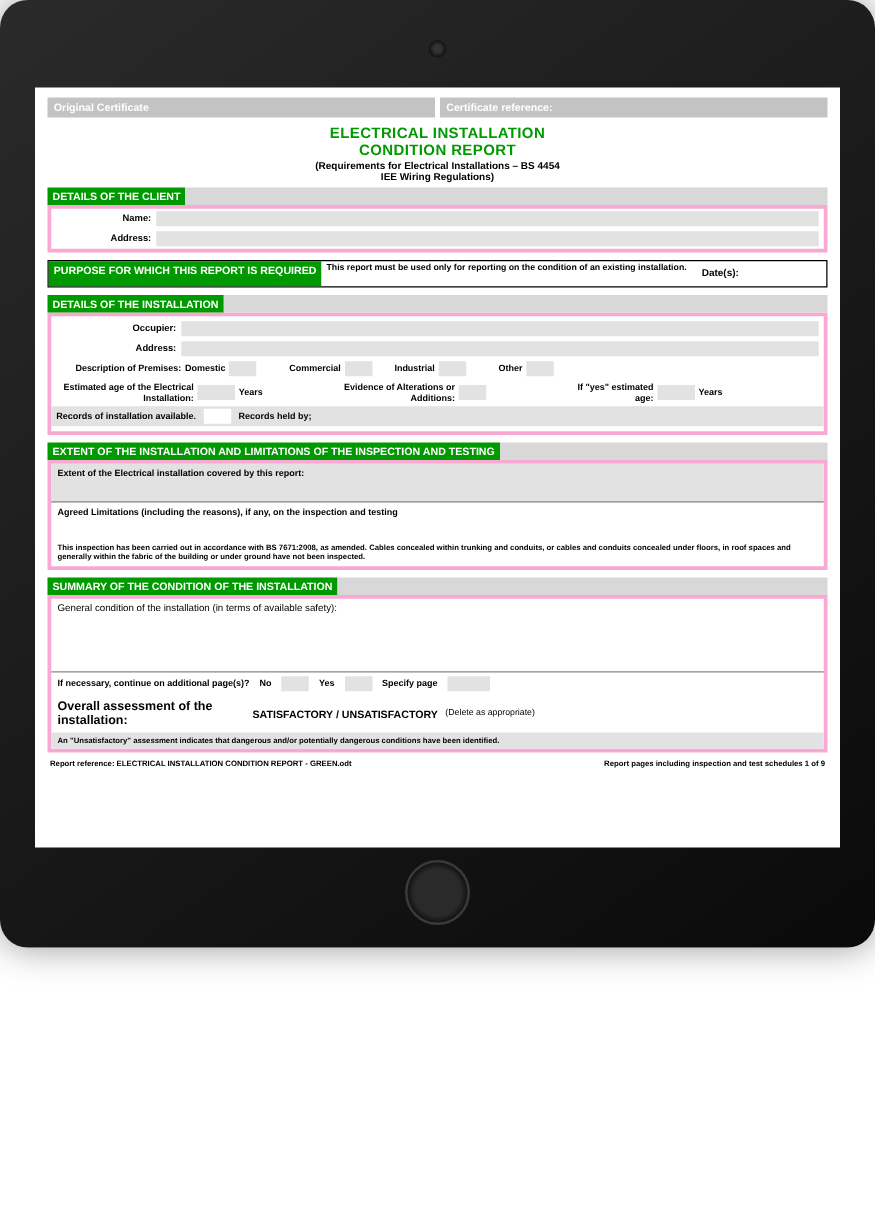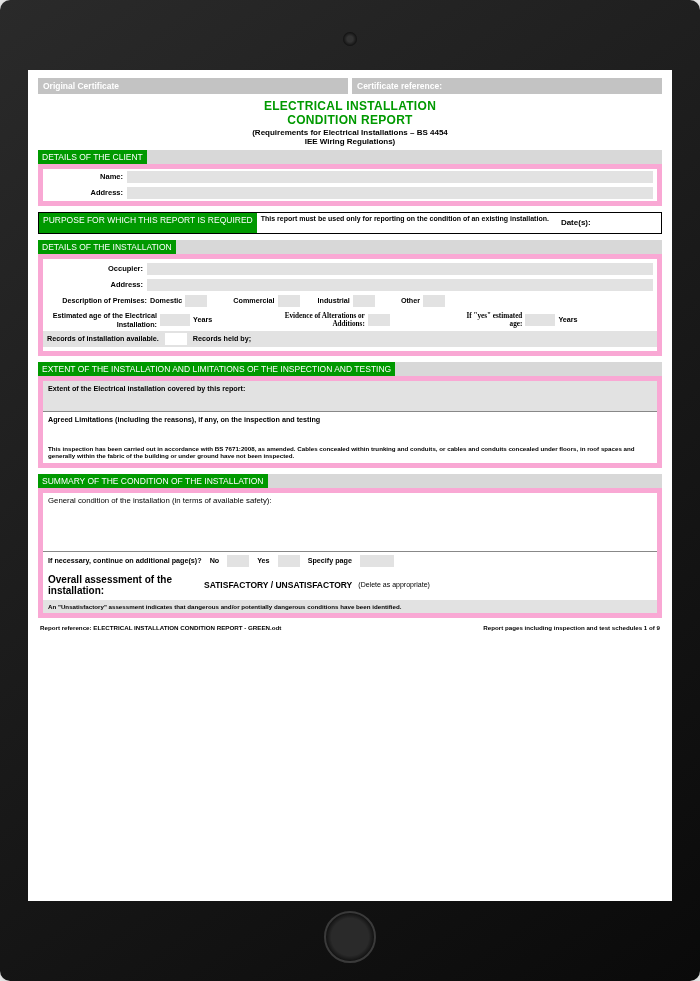--- a/index.html
+++ b/index.html
@@ -6,23 +6,23 @@
   body {
     background: #fff;
     font-family: Arial, Helvetica, sans-serif;
     display: flex;
     justify-content: center;
     align-items: flex-start;
     min-height: 981px;
   }
   .tablet-frame {
     width: 700px;
-    height: 981px;
+    height: 758px;
     background: linear-gradient(145deg, #2a2a2a, #0a0a0a);
-    border-radius: 10px;
+    border-radius: 22px;
     padding: 70px 28px 80px 28px;
     position: relative;
     box-shadow: 0 0 30px rgba(0,0,0,0.4);
   }
   .camera {
     position: absolute;
     top: 32px;
     left: 50%;
     transform: translateX(-50%);
     width: 14px;
@@ -75,21 +75,21 @@
     font-size: 8px;
     line-height: 1.15;
   }
   .section { margin-bottom: 6px; }
   .section-bar {
     display: flex;
   }
   .bar-green {
     background: #009900;
     color: #fff;
-    font-weight: normal;
+    font-weight: bold;
     padding: 2px 4px;
     font-size: 8.5px;
     white-space: nowrap;
   }
   .bar-grey-fill {
     background: #d8d8d8;
     flex: 1;
   }
   .section-body {
     border: 1px solid #000;
@@ -131,21 +131,21 @@
     padding: 2px 4px;
   }
   .purpose-body {
     display: flex;
     align-items: center;
     padding: 3px 4px;
     gap: 4px;
   }
   .purpose-body .field { flex: 1; height: 14px; background:#fff; }
   .dates-lbl { font-weight: bold; font-size: 8px; }
-  .section-border-full { border: 5px solid #f9a8d4; }
+  .section-border-full { border: 3px solid #f9a8d4; }
   .inst-body { padding: 2px 0 4px 0; }
   .premises-row {
     display: flex;
     align-items: center;
     padding: 2px 4px;
     gap: 3px;
     flex-wrap: nowrap;
   }
   .plabel { font-weight: bold; font-size: 7.2px; text-align: right; }
   .ptext { font-weight: bold; font-size: 7.2px; }
@@ -197,21 +197,21 @@
   .footer-row {
     display: flex;
     justify-content: space-between;
     font-size: 6.2px;
     font-weight: bold;
     margin-top: 4px;
     padding: 0 2px;
   }
   .w80 { width: 80px; }
   .w100 { width: 100px; }
-  .lbl-right { text-align: right; font-family: Liberation Serif, serif; }
+  .lbl-right { text-align: right; }
 </style>
 </head>
 <body>
 
 <div class="tablet-frame">
   <div class="camera"></div>
   <div class="screen">
     <div class="doc">
 
       <div class="top-row">

